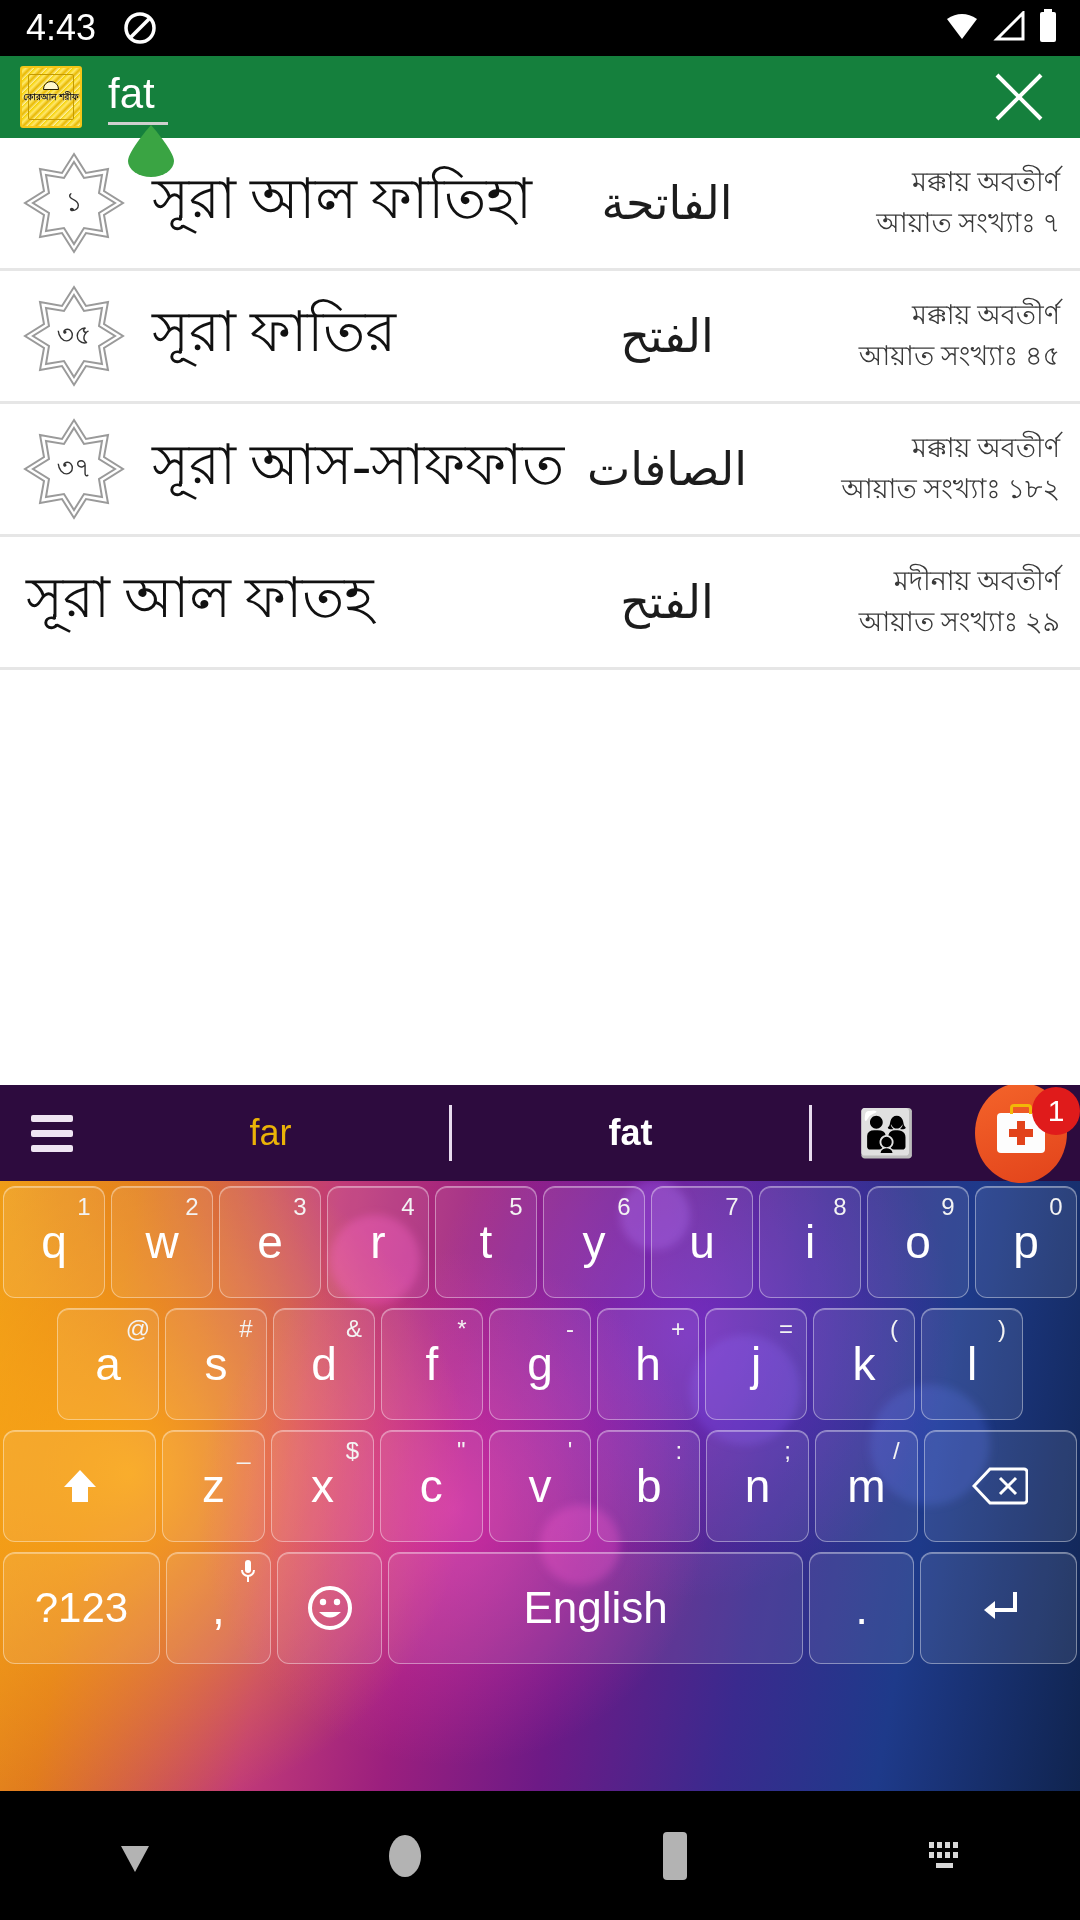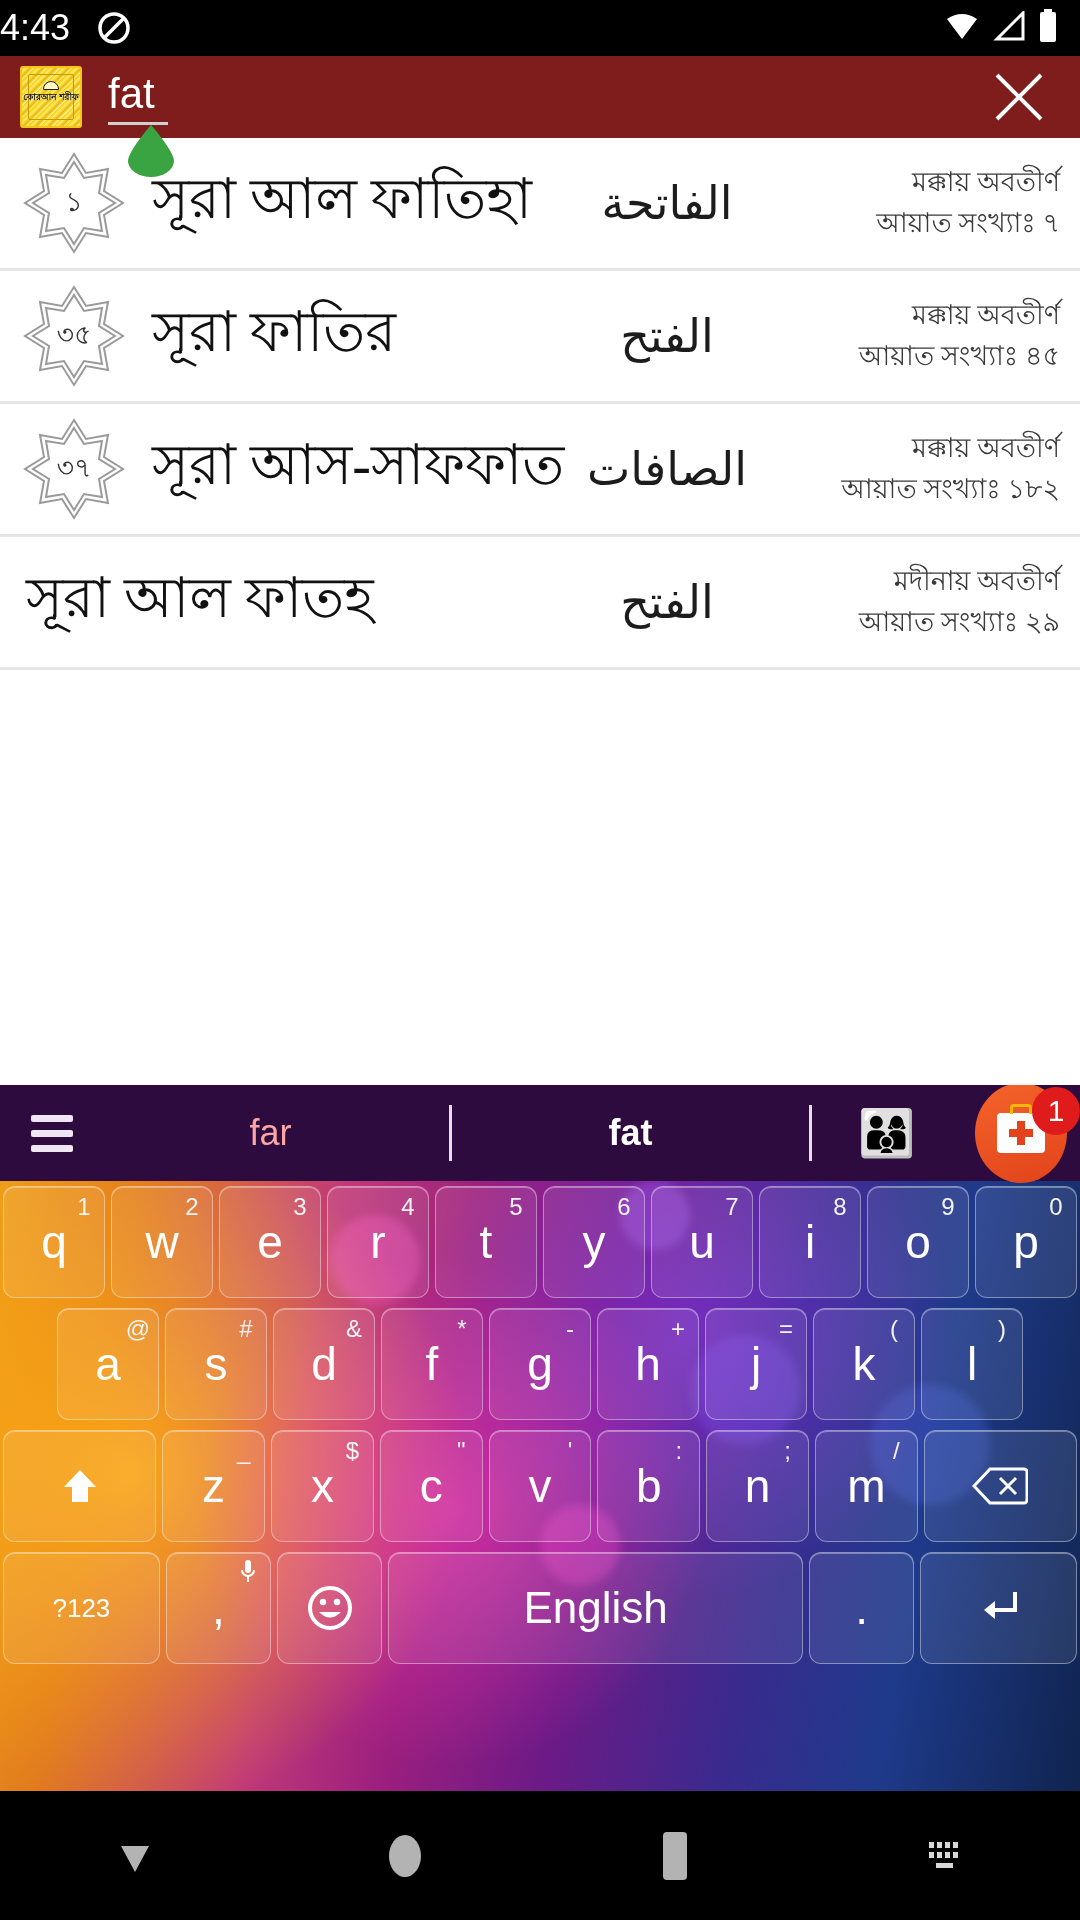--- a/index.html
+++ b/index.html
@@ -10,28 +10,28 @@
     overflow: hidden;
   }
   #root { position: relative; width: 1080px; height: 1920px; background: #ffffff; }
 
   
   .statusbar {
     position: absolute; top: 0; left: 0; width: 1080px; height: 56px;
     background: #000; color: #fff;
     display: flex; align-items: center;
   }
-  .sb-time { font-size: 36px; letter-spacing: 0px; font-weight: 400; }
+  .sb-time { font-size: 36px; margin-left: 26px; letter-spacing: 0px; font-weight: 400; }
   .sb-mute { margin-left: 24px; width: 40px; height: 40px; position: relative; }
   .sb-right { margin-left: auto; margin-right: 22px; display: flex; align-items: center; gap: 12px; }
 
   
   .searchbar {
     position: absolute; top: 56px; left: 0; width: 1080px; height: 82px;
-    background: #7f1d1d; display: flex; align-items: center;
+    background: #15803d; display: flex; align-items: center;
   }
   .app-icon {
     width: 62px; height: 62px; margin-left: 20px; flex: 0 0 auto;
     border: 2px solid #f5c518; border-radius: 3px;
     background:
       repeating-linear-gradient(135deg, #f5d000 0px, #ffe86b 3px, #e8b800 6px, #fff3a0 9px);
     position: relative; overflow: hidden;
     display: flex; align-items: center; justify-content: center;
   }
   .app-icon .inner-frame {
@@ -104,21 +104,21 @@
       linear-gradient(100deg, #f0a017 0%, #e07a1e 13%, #c13a78 30%, #9b1f7e 42%, #6d1a86 55%, #3a2a8e 70%, #1e3a8a 83%, #10244f 100%);
   }
   .kb-bg .blob { position: absolute; border-radius: 50%; filter: blur(4px); }
   .suggbar {
     position: absolute; left: 0; top: 0; width: 1080px; height: 96px;
     background: #2d0b3e; display: flex; align-items: center; z-index: 5;
   }
   .hamburger { width: 80px; margin-left: 12px; display: flex; flex-direction: column; gap: 8px; align-items: center; }
   .hamburger i { display: block; width: 42px; height: 7px; background: #efe5f3; border-radius: 2px; }
   .sugg {
-    flex: 1 1 0; text-align: center; font-size: 36px; color: #fca5a5;
+    flex: 1 1 0; text-align: center; font-size: 36px; color: #eab308;
     position: relative;
   }
   .sugg.active { color: #ffffff; font-weight: bold; }
   .sugg-div { width: 3px; height: 56px; background: #e8dcee; flex: 0 0 auto; }
   .emoji-sugg { width: 150px; text-align: center; font-size: 46px; line-height: 1; }
   .kit-btn {
     width: 118px; height: 96px; position: relative; display: flex;
     align-items: center; justify-content: center;
   }
   .kit-oval {
@@ -148,21 +148,21 @@
     box-shadow: inset 0 1px 0 rgba(255,255,255,0.35);
     display: flex; align-items: center; justify-content: center;
     color: #fff; font-size: 46px; font-weight: 300;
   }
   .key .sub {
     position: absolute; top: 6px; right: 50%; transform: translateX(50%);
     margin-right: -30px; font-size: 24px; color: #f3f3f3; font-weight: 400;
   }
   .key.wide15 { flex: 1.5 1 0; }
   .key.space { flex: 4 1 0; font-size: 44px; }
-  .key.fn { font-size: 26px; }
+  .key.fn { font-size: 42px; }
   .key svg { display: block; }
 
   
   .navbar {
     position: absolute; left: 0; top: 1791px; width: 1080px; height: 129px;
     background: #000; display: flex; align-items: center;
   }
   .nav-item { flex: 1 1 0; display: flex; align-items: center; justify-content: center; }
 </style>
 </head>

